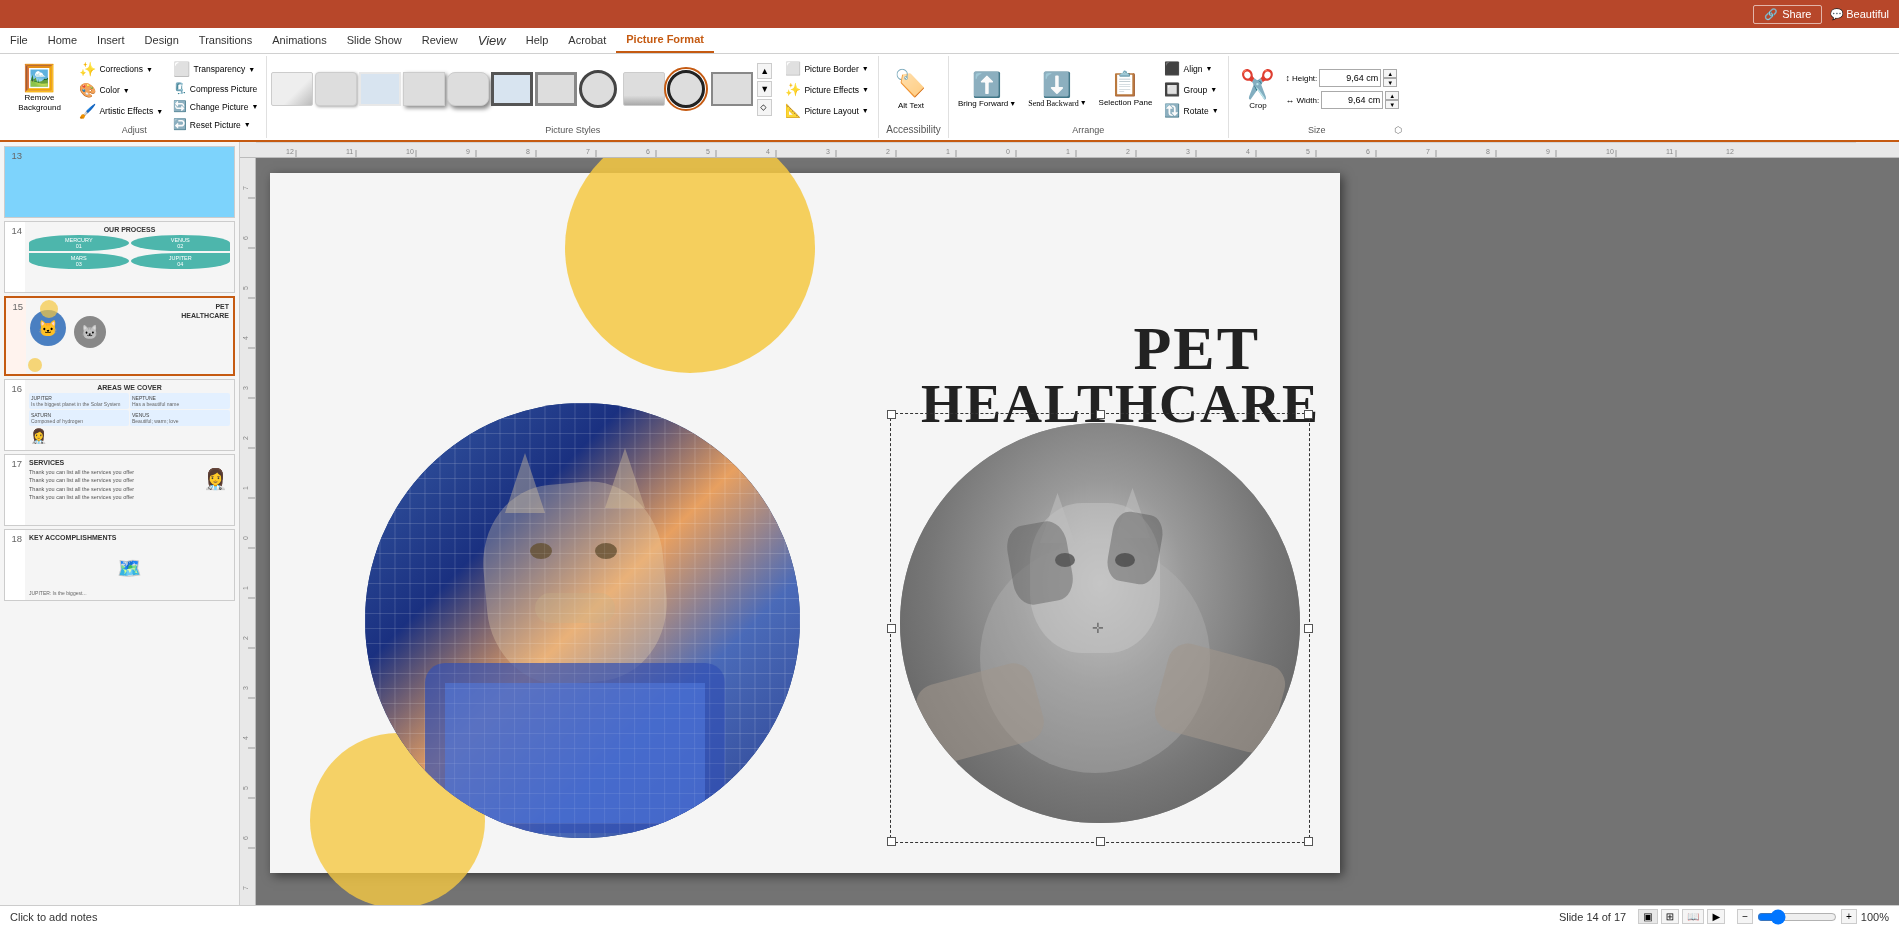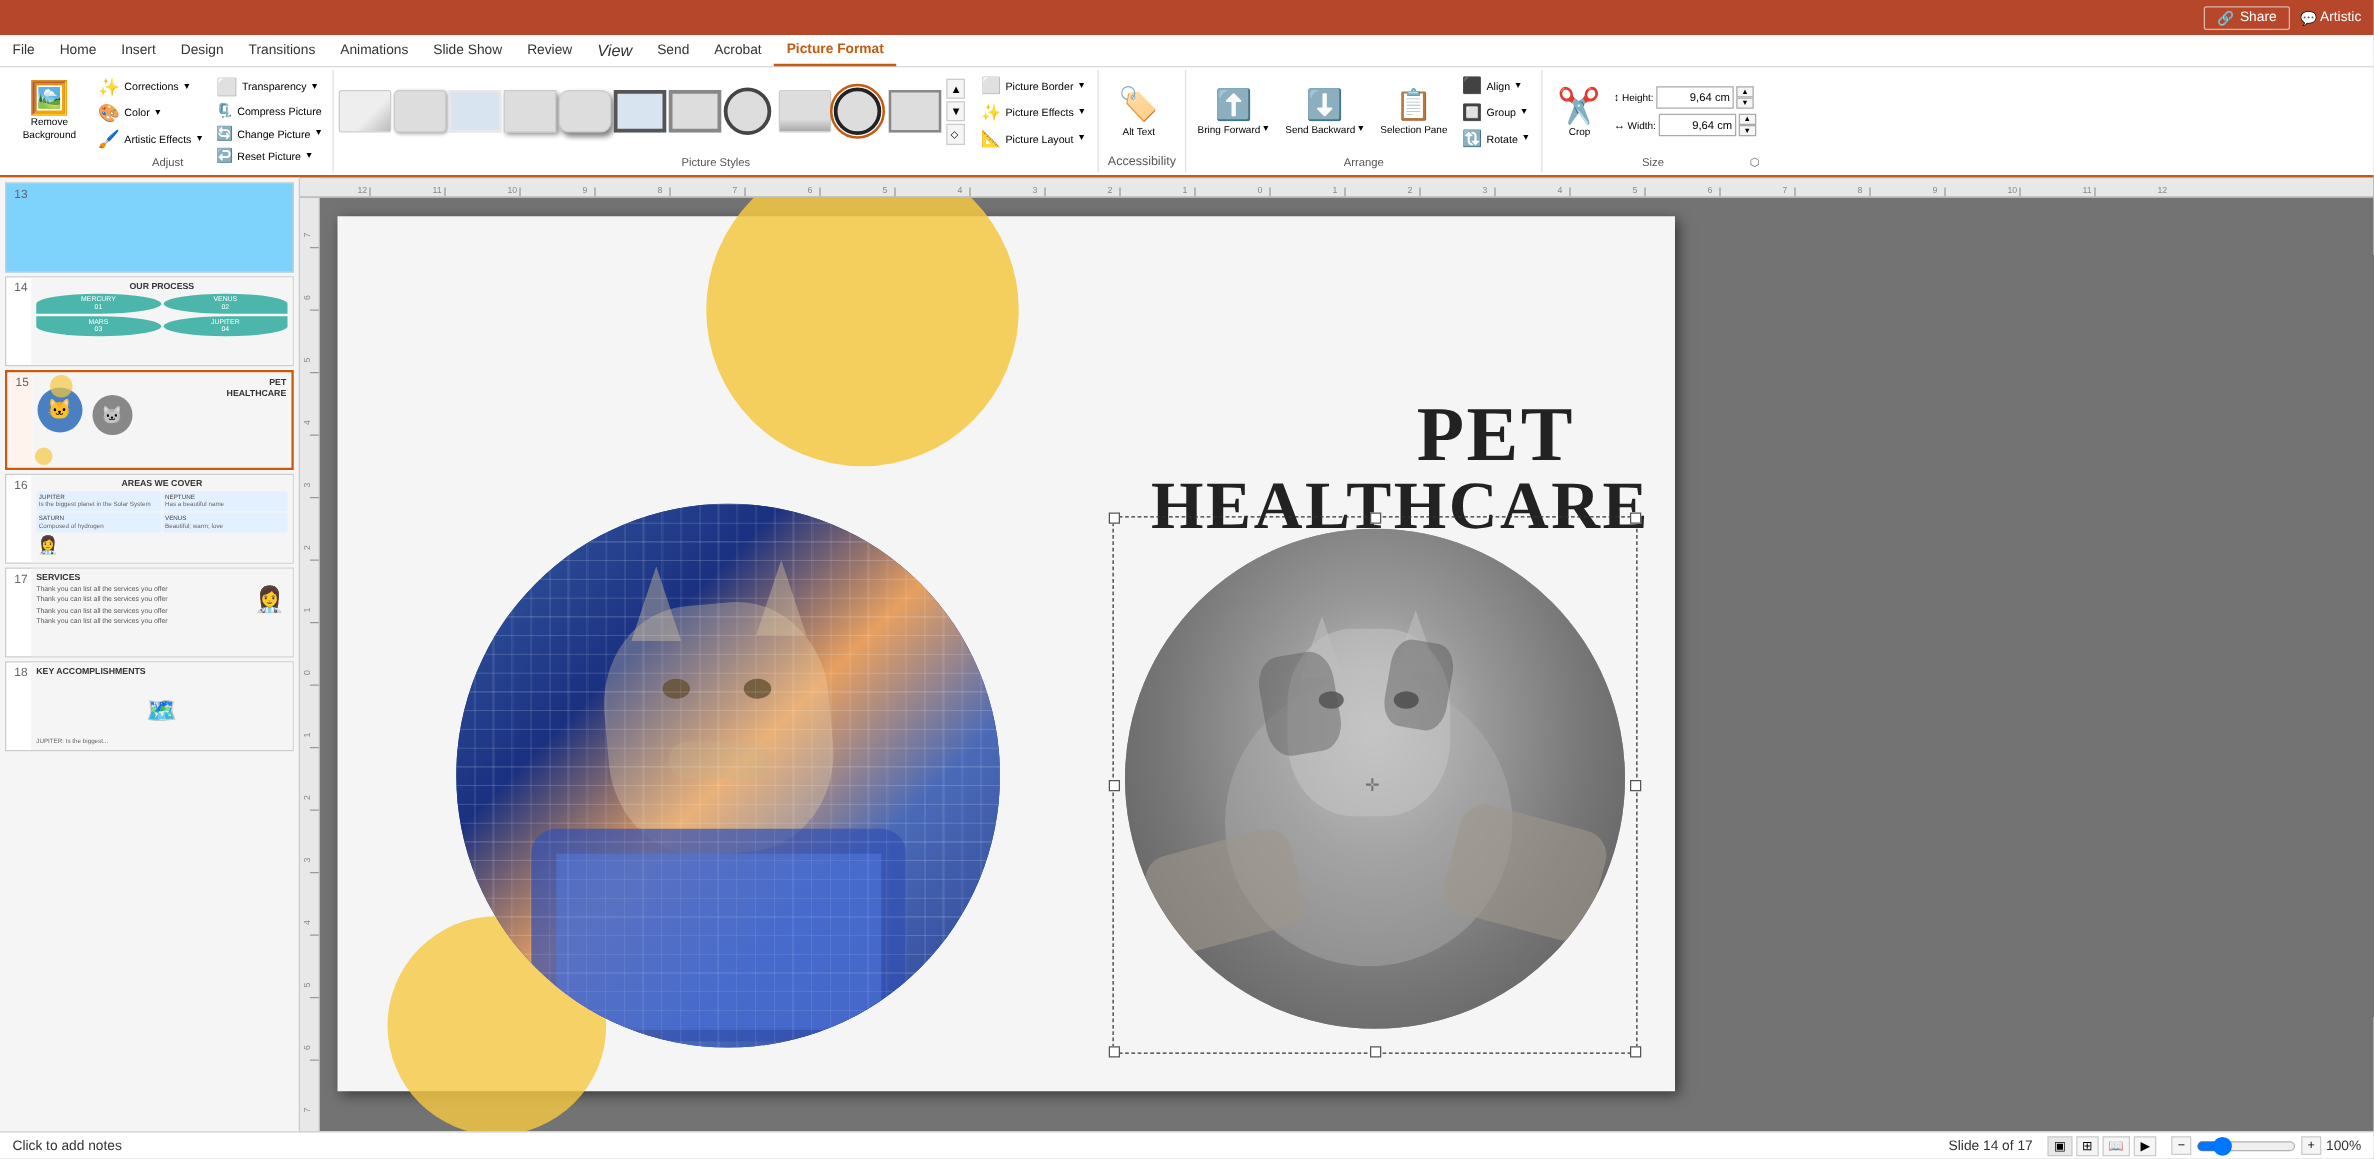--- a/index.html
+++ b/index.html
@@ -8,35 +8,35 @@
 </head>
 <body>
 
 <div style="height:28px; background:#b7472a; display:flex; align-items:center; justify-content:flex-end; padding-right:10px; gap:8px;">
   <div style="color:#fff; font-size:11px; cursor:pointer; padding:2px 10px; border:1px solid rgba(255,255,255,0.6); border-radius:2px; display:flex; align-items:center; gap:4px;">
     <span>🔗</span>
     <span>Share</span>
   </div>
   <div style="color:#fff; font-size:11px; cursor:pointer; display:flex; align-items:center; gap:2px;">
     <span>💬</span>
-    <span>Artistic</span>
+    <span>Beautiful</span>
   </div>
 </div>
 
 <div style="height:26px; background:#fff; border-bottom:1px solid #d0d0d0; display:flex; align-items:flex-end;">
   <div style="padding:2px 10px; font-size:11px; height:26px; display:flex; align-items:center; color:#333; cursor:pointer;">File</div>
   <div style="padding:2px 10px; font-size:11px; height:26px; display:flex; align-items:center; color:#333; cursor:pointer;">Home</div>
   <div style="padding:2px 10px; font-size:11px; height:26px; display:flex; align-items:center; color:#333; cursor:pointer;">Insert</div>
   <div style="padding:2px 10px; font-size:11px; height:26px; display:flex; align-items:center; color:#333; cursor:pointer;">Design</div>
   <div style="padding:2px 10px; font-size:11px; height:26px; display:flex; align-items:center; color:#333; cursor:pointer;">Transitions</div>
   <div style="padding:2px 10px; font-size:11px; height:26px; display:flex; align-items:center; color:#333; cursor:pointer;">Animations</div>
   <div style="padding:2px 10px; font-size:11px; height:26px; display:flex; align-items:center; color:#333; cursor:pointer;">Slide Show</div>
   <div style="padding:2px 10px; font-size:11px; height:26px; display:flex; align-items:center; color:#333; cursor:pointer;margin-top:27px;">Review</div>
   <div style="padding:2px 10px; font-size:13px; height:26px; display:flex; align-items:center; color:#333; cursor:pointer;font-style:italic;">View</div>
-  <div style="padding:2px 10px; font-size:11px; height:26px; display:flex; align-items:center; color:#333; cursor:pointer;">Send</div>
+  <div style="padding:2px 10px; font-size:11px; height:26px; display:flex; align-items:center; color:#333; cursor:pointer;">Help</div>
   <div style="padding:2px 10px; font-size:11px; height:26px; display:flex; align-items:center; color:#333; cursor:pointer;">Acrobat</div>
   <div style="padding:2px 10px; font-size:11px; height:26px; display:flex; align-items:center; color:#c55a11; font-weight:600; border-bottom:2px solid #c55a11; cursor:pointer;">Picture Format</div>
 </div>
 
 <div style="height:88px; background:#fff; border-bottom:2px solid #c55a11; display:flex; align-items:stretch; padding:2px;">
 
   <div style="display:flex; align-items:stretch; border-right:1px solid #e0e0e0; padding:0 4px; position:relative; min-width:200px;">
     <div style="display:flex; align-items:center; gap:2px; padding-bottom:16px;">
 
       <div style="display:flex; flex-direction:column; align-items:center; justify-content:center; cursor:pointer; padding:3px 6px; border-radius:3px; min-width:52px; height:60px;">
@@ -150,21 +150,21 @@
       <div style="display:flex; flex-direction:column; align-items:center; justify-content:center; cursor:pointer; padding:3px 5px; border-radius:3px; height:60px; min-width:52px;">
         <span style="font-size:24px;">⬆️</span>
         <div style="display:flex; align-items:center; gap:1px;">
           <span style="font-size:8px; text-align:center;">Bring Forward</span>
           <span style="font-size:7px;">▼</span>
         </div>
       </div>
 
       <div style="display:flex; flex-direction:column; align-items:center; justify-content:center; cursor:pointer; padding:3px 5px; border-radius:3px; height:60px; min-width:52px;">
         <span style="font-size:24px;">⬇️</span>
-        <div style="display:flex; align-items:center; gap:1px;">
+        <div style="display:flex; align-items:center; gap:1px;font-family:Liberation Serif, serif;">
           <span style="font-size:8px; text-align:center;">Send Backward</span>
           <span style="font-size:7px;">▼</span>
         </div>
       </div>
 
       <div style="display:flex; flex-direction:column; align-items:center; justify-content:center; cursor:pointer; padding:3px 5px; border-radius:3px; height:60px; min-width:52px;">
         <span style="font-size:24px;">📋</span>
         <span style="font-size:8px; text-align:center; line-height:1.2;">Selection
 Pane</span>
       </div>

